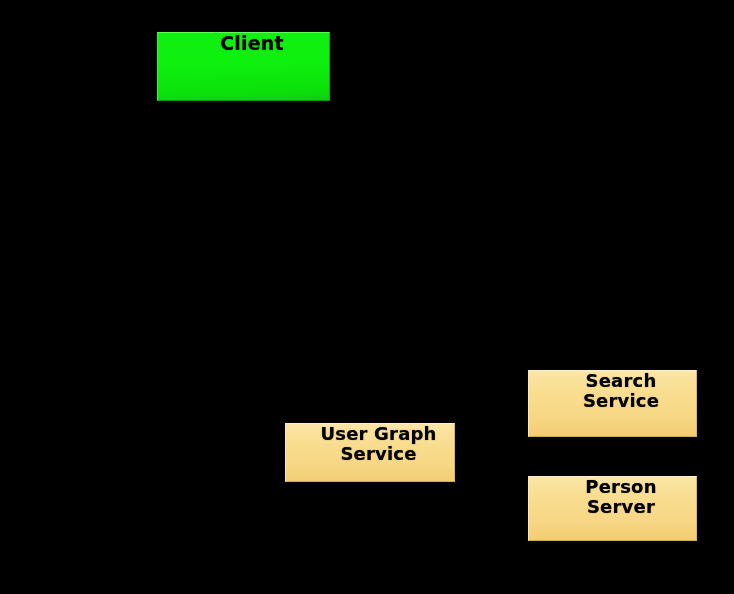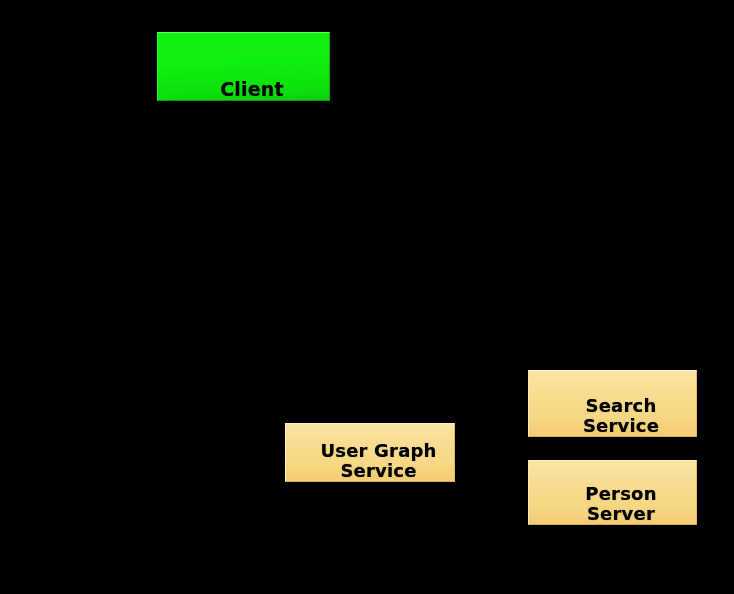--- a/index.html
+++ b/index.html
@@ -15,21 +15,21 @@
     position: relative;
     width: 734px;
     height: 594px;
     background: #000000;
     overflow: hidden;
   }
   .node {
     position: absolute;
     box-sizing: border-box;
     display: flex;
-    align-items: flex-end;
+    align-items: flex-start;
     justify-content: center;
     text-align: center;
     color: #000000;
     font-family: "DejaVu Sans", sans-serif;
     font-weight: bold;
     letter-spacing: 0.2px;
     line-height: 1.12;
     
     box-shadow: 5px 5px 7px rgba(0,0,0,0.95),
                 2px 2px 3px rgba(0,0,0,0.9);
@@ -76,17 +76,17 @@
       <span class="node-label" style="font-size: 19px;">Client</span>
     </div>
     <div class="node peach" style="left: 528px; top: 370px; width: 169px; height: 67px;">
       <span class="node-label" style="font-size: 18px;">Search
 Service</span>
     </div>
     <div class="node peach" style="left: 285px; top: 423px; width: 170px; height: 59px;">
       <span class="node-label" style="font-size: 18px;">User Graph
 Service</span>
     </div>
-    <div class="node peach" style="left: 528px; top: 460px; width: 169px; height: 65px;">
+    <div class="node peach" style="left: 528px; top: 476px; width: 169px; height: 65px;">
       <span class="node-label" style="font-size: 18px;">Person
 Server</span>
     </div>
   </div>
 
 </body></html>

